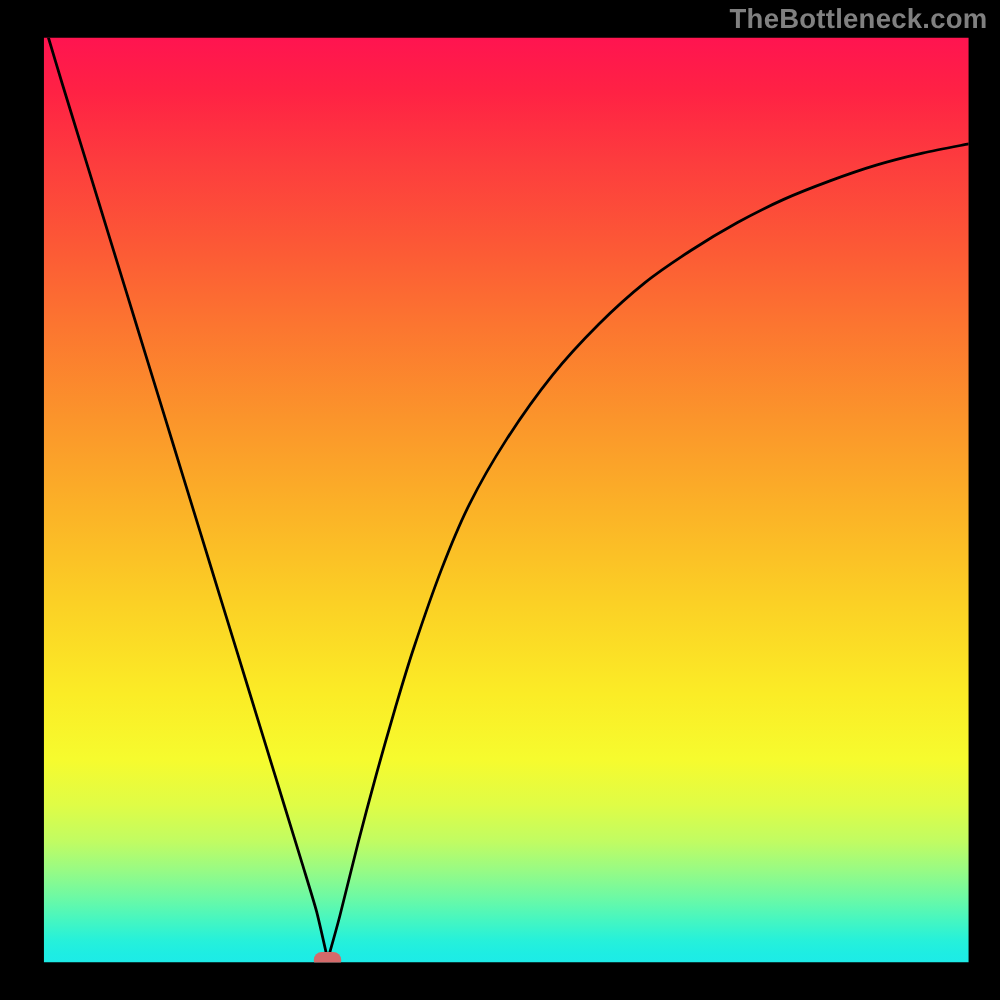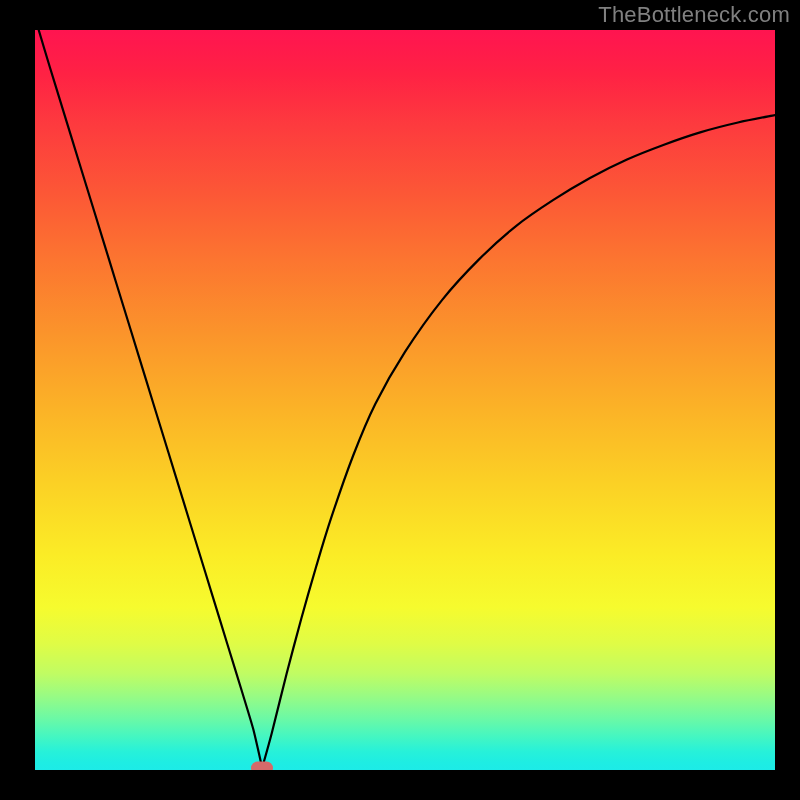--- a/index.html
+++ b/index.html
@@ -16,21 +16,21 @@
     width: 800px;
     height: 800px;
     background: #000;
   }
   .watermark {
     position: absolute;
     top: 2px;
     right: 10px;
     color: #808080;
     font-size: 22px;
-    font-weight: 400;
+    font-weight: 700;
     letter-spacing: 0.2px;
     z-index: 40;
   }
   .plot-window {
     position: absolute;
     left: 35px;
     top: 30px;
     width: 740px;
     height: 740px;
     overflow: hidden;

